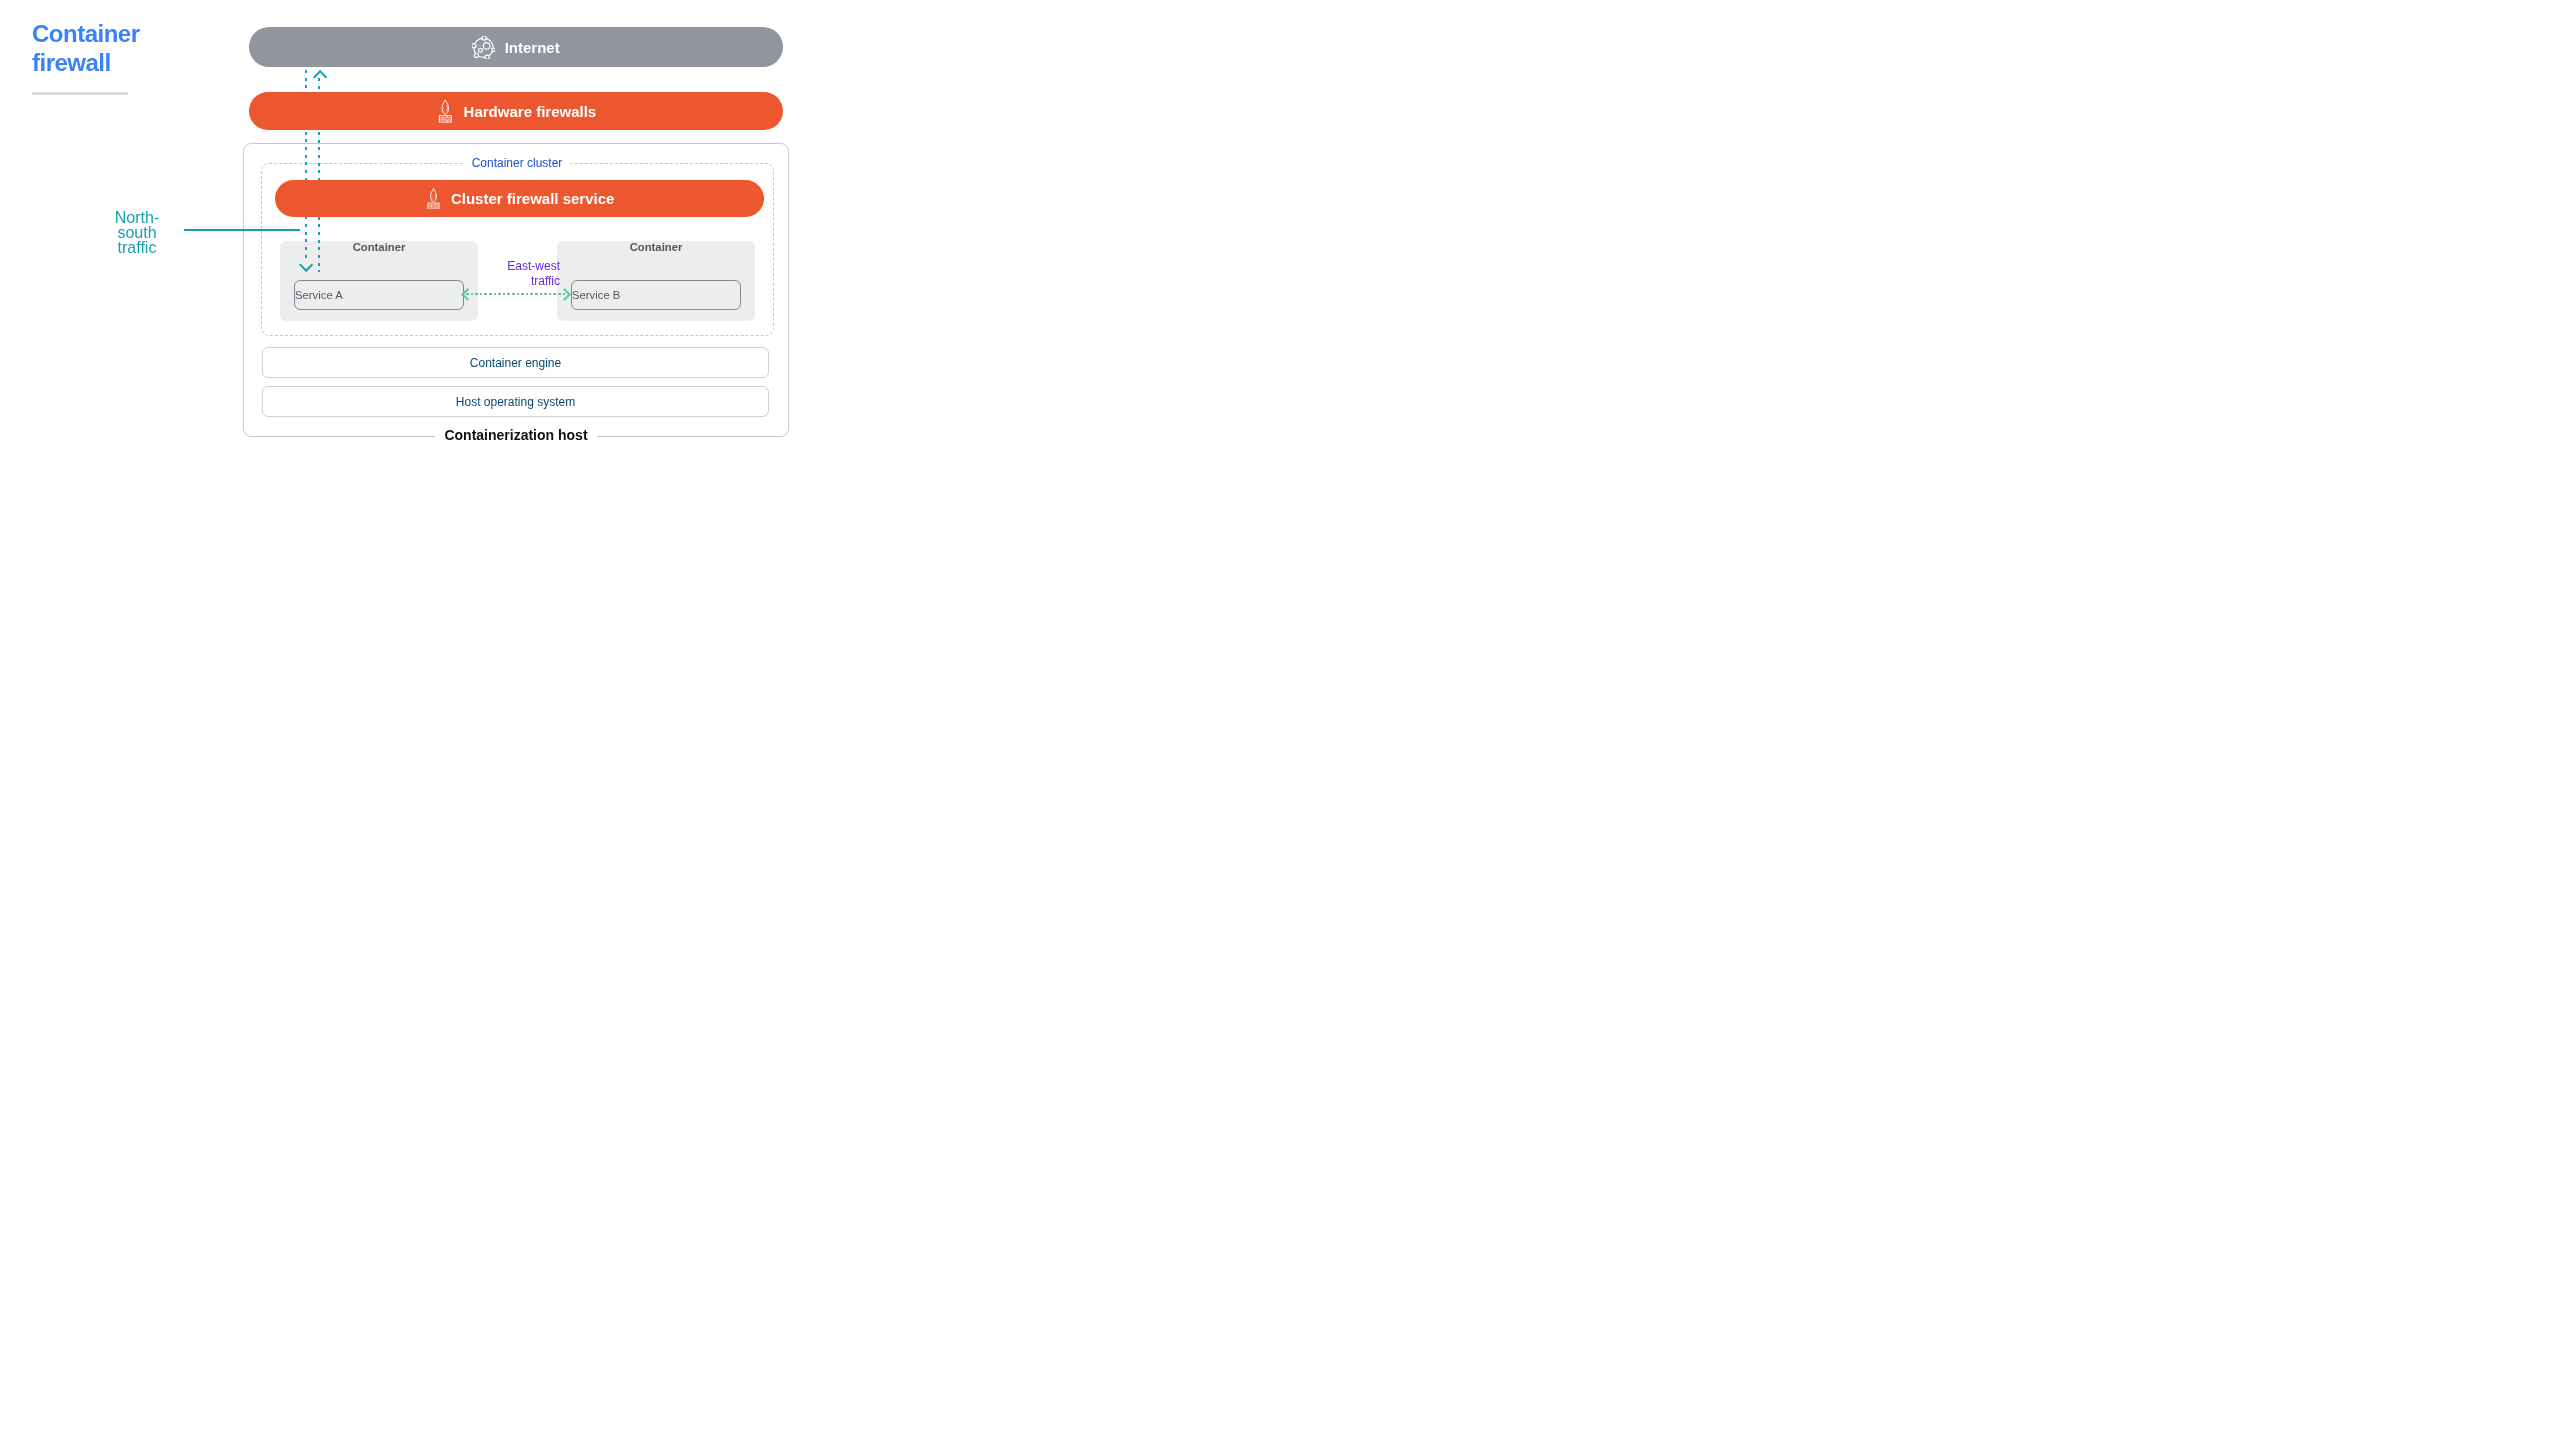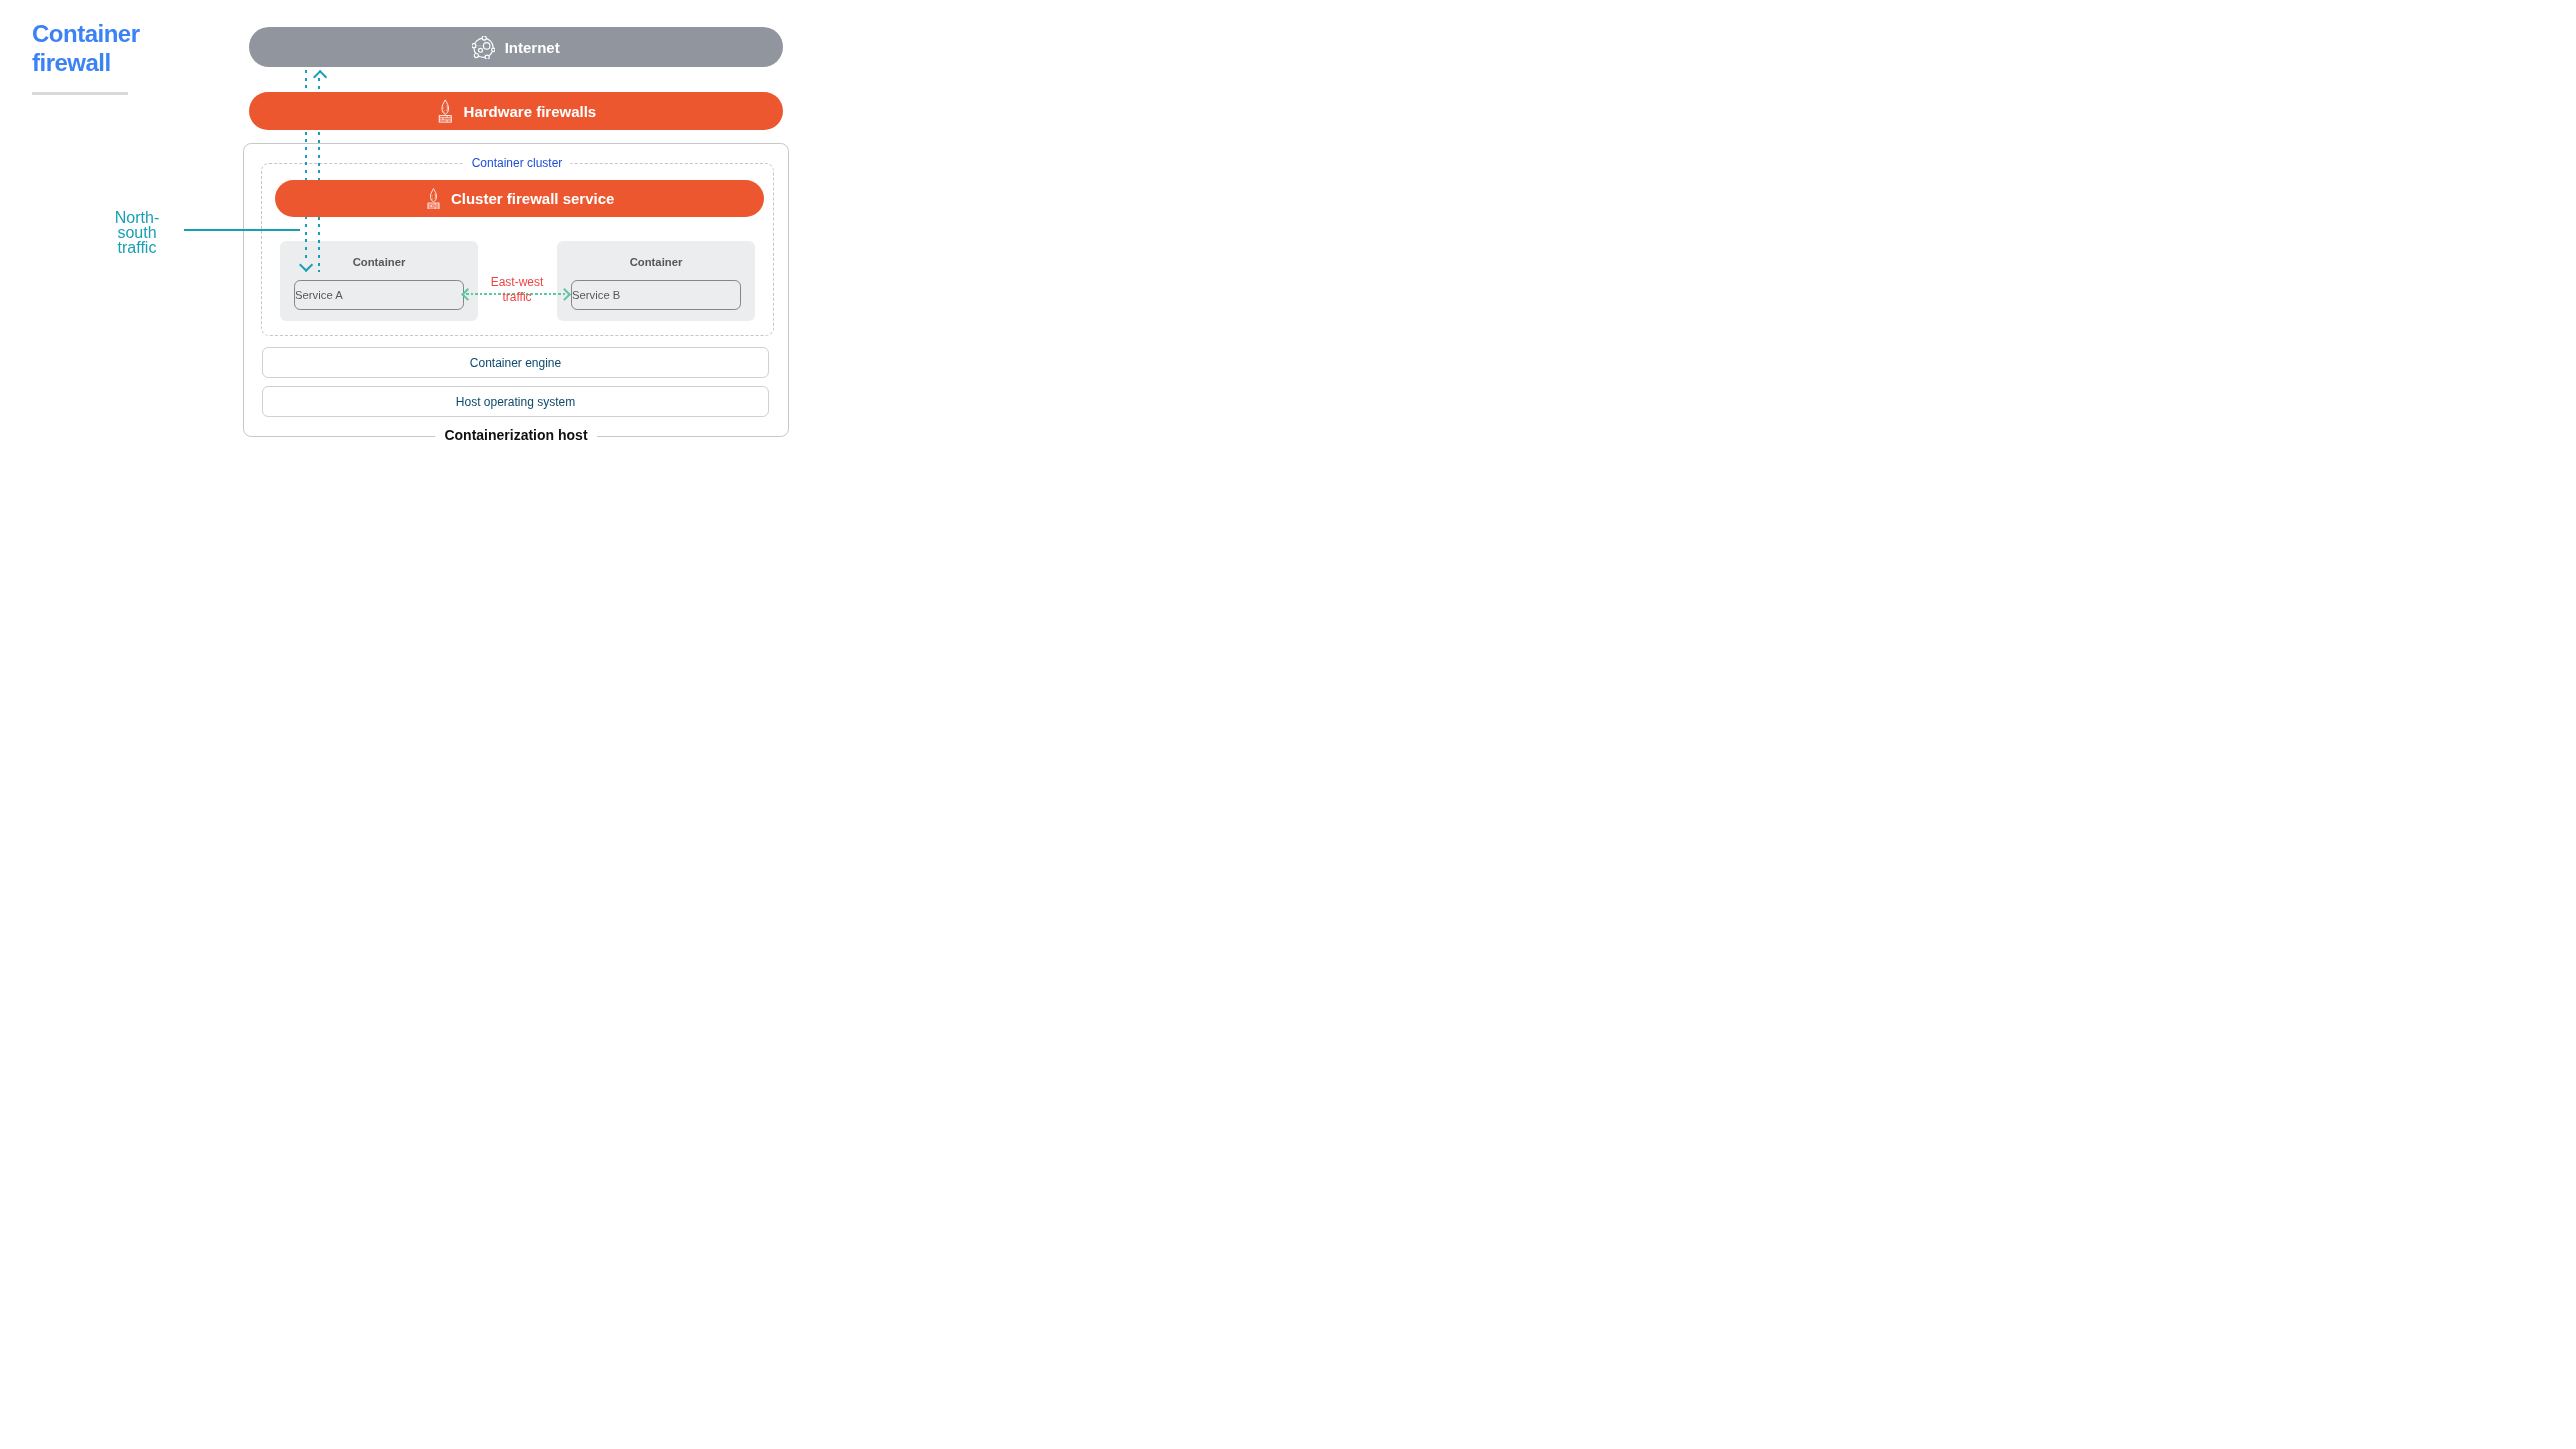--- a/index.html
+++ b/index.html
@@ -29,37 +29,37 @@
   
   .cluster-box{position:absolute;left:16.5px;top:19px;width:511px;height:171px;
     border:1px dashed #C5C6C8;border-radius:8.2px;z-index:1;}
   .cluster-label{position:absolute;left:50%;top:-7.7px;transform:translateX(-50%);
     background:#ffffff;padding:0 8.2px;font-size:12px;color:#1d4ed8;white-space:nowrap;z-index:7;line-height:15.5px;}
 
   
   .container-box{position:absolute;width:198px;height:80px;background:#ECEDEE;border-radius:6.2px;z-index:2;}
   .container-a{left:280px;top:241px;}
   .container-b{left:557px;top:241px;}
-  .container-title{margin-top:15px;text-align:center;font-size:11.3px;font-weight:bold;color:#55575A;}
+  .container-title{margin-top:0;text-align:center;font-size:11.3px;font-weight:bold;color:#55575A;}
   .service-box{position:absolute;left:50%;top:39px;transform:translateX(-50%);
     width:168px;height:28px;background:#ECEDEE;border:1px solid #83868B;border-radius:6.2px;
     display:flex;align-items:center;font-size:11.3px;color:#55575A;z-index:3;}
 
   
   .bar{position:absolute;left:262px;width:505px;height:29px;background:#ffffff;
     border:1px solid #CFD0D2;border-radius:6.2px;display:flex;align-items:center;justify-content:center;
     font-size:12px;color:#0c4a6e;z-index:2;}
   .bar-engine{top:347px;}
   .bar-hostos{top:386px;}
 
   
   .ns-label{position:absolute;left:96px;top:210px;width:82px;text-align:center;
     font-size:16px;line-height:15px;color:#189FB4;z-index:5;}
-  .ew-label{position:absolute;left:474px;top:259px;width:86px;text-align:center;
-    font-size:12px;line-height:15px;color:#ef4444;z-index:5;margin-top:16px;}
+  .ew-label{position:absolute;left:474px;top:259px;width:86px;text-align:right;
+    font-size:12px;line-height:15px;color:#6d28d9;z-index:5;}
   .ns-pointer-line{position:absolute;left:184px;top:229px;width:116px;height:1.5px;background:#189FB4;z-index:5;}
 
   
   .vdash{position:absolute;width:1.5px;z-index:5;
     background:repeating-linear-gradient(to bottom,#189FB4 0 3.1px,transparent 3.1px 7.7px);}
   .vdash-down{left:305px;top:70px;height:191px;}
   .vdash-up{left:318px;top:78px;height:194px;}
   .hdash{position:absolute;height:1.5px;z-index:5;
     background:repeating-linear-gradient(to right,#5FC6A0 0 2.6px,transparent 2.6px 4.6px);}
   .ew-line{left:466px;top:293px;width:99px;}

